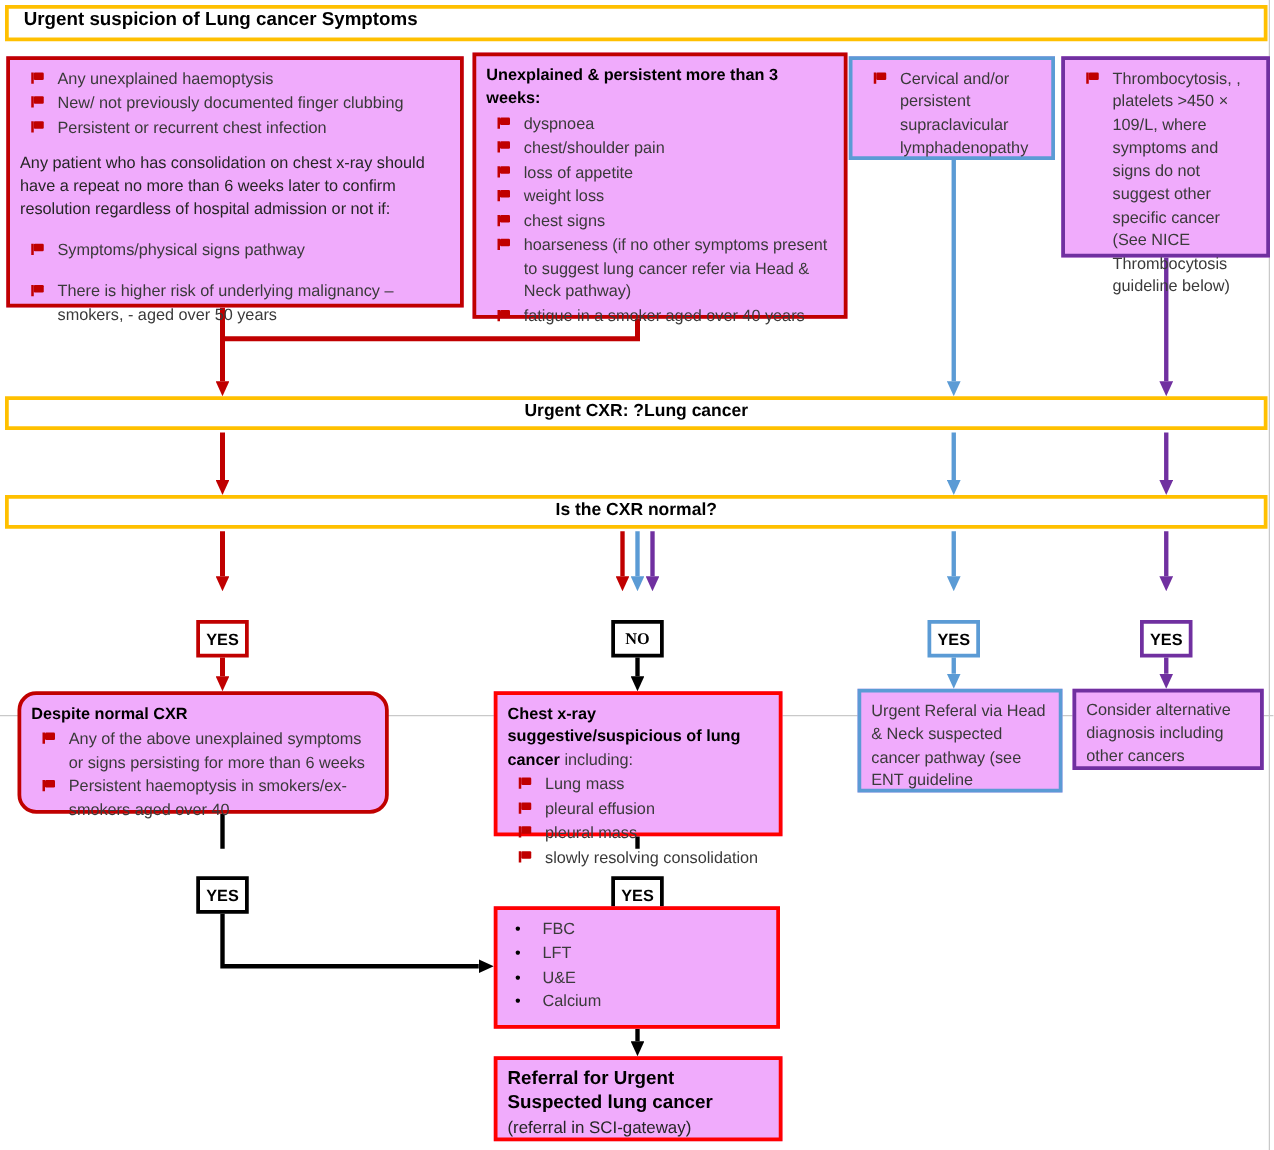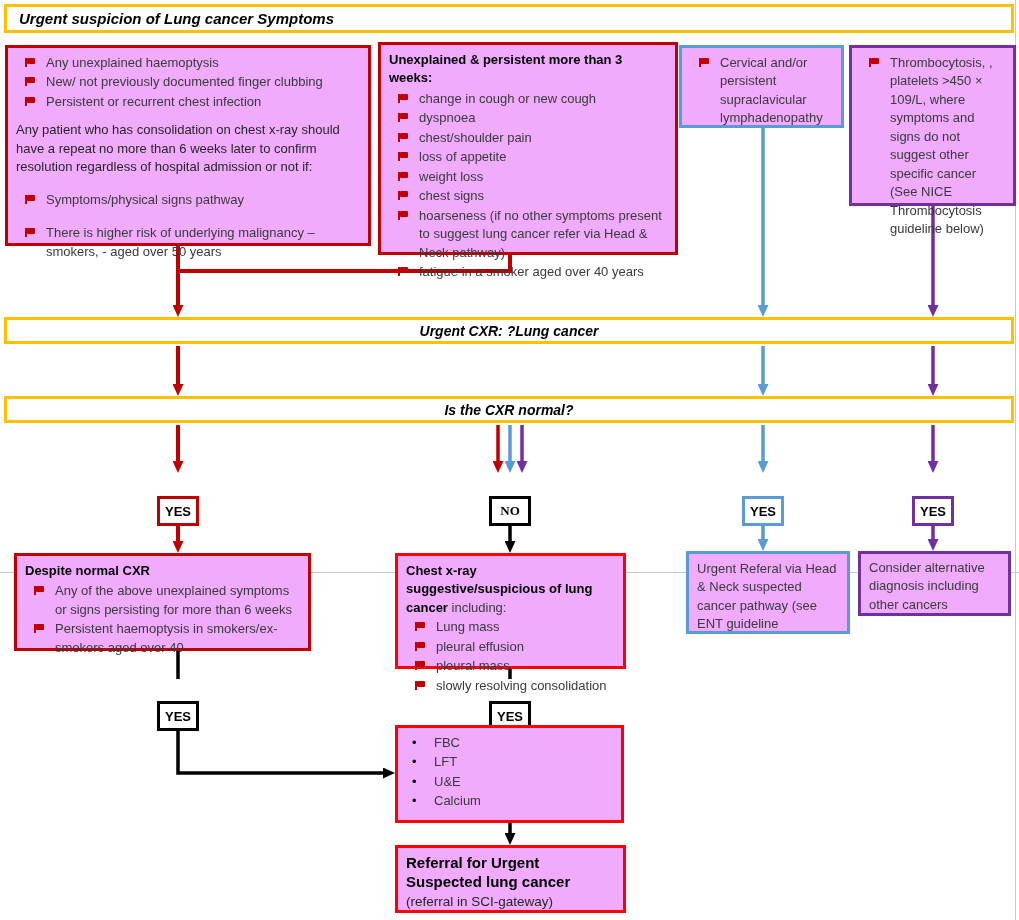--- a/index.html
+++ b/index.html
@@ -6,21 +6,21 @@
   *{box-sizing:border-box;}
   .canvas{
     position:relative;width:1019px;height:920px;background:#fff;overflow:hidden;
     font-family:"Liberation Sans",sans-serif;color:#262626;
   }
   .guide-h{position:absolute;left:0;top:572px;width:1019px;height:1px;background:#c9c9c9;}
   .guide-v{position:absolute;left:1015px;top:0;width:1px;height:920px;background:#c9c9c9;}
 
   .banner{
     position:absolute;background:#fff;border:3px solid #FFC000;
-    display:flex;align-items:center;font-weight:bold;color:#000;font-style:italic;
+    display:flex;font-weight:bold;color:#000;
   }
   .banner.title{font-size:15px;padding-left:12px;}
   .banner.mid{font-size:14px;justify-content:center;}
 
   .box{position:absolute;background:#f0abfc;font-size:13px;line-height:1.42;color:#3a3a3a;}
   .b-darkred{border:3px solid #C00000;}
   .b-red{border:3px solid #FF0000;}
   .b-blue{border:3px solid #5B9BD5;}
   .b-purple{border:3px solid #7030A0;}
   .b-black{border:3px solid #000;}
@@ -133,24 +133,20 @@
           <span class="btext">There is higher risk of underlying malignancy – smokers, - aged over 50 years</span>
         </div>
       </div>
   </div>
 
   <div class="box b-darkred pad" style="left:378px;top:42px;width:300px;height:213px;">
     <div class="box-title">Unexplained &amp; persistent more than 3 weeks:</div>
     <div>
         <div class="bullet">
           <span class="flag-ic"></span>
-          <span class="btext">change in cough or new cough</span>
-        </div>
-        <div class="bullet">
-          <span class="flag-ic"></span>
           <span class="btext">dyspnoea</span>
         </div>
         <div class="bullet">
           <span class="flag-ic"></span>
           <span class="btext">chest/shoulder pain</span>
         </div>
         <div class="bullet">
           <span class="flag-ic"></span>
           <span class="btext">loss of appetite</span>
         </div>
@@ -204,21 +200,21 @@
   <div class="decision b-black" style="left:489px;top:473px;font-family:Liberation Serif, serif;">
       <span>NO</span>
     </div>
   <div class="decision b-blue" style="left:742px;top:473px;">
       <span>YES</span>
     </div>
   <div class="decision b-purple" style="left:912px;top:473px;">
       <span>YES</span>
     </div>
 
-  <div class="box b-darkred pad" style="left:14px;top:553px;width:297px;height:98px;">
+  <div class="box b-darkred pad" style="left:14px;top:553px;width:297px;height:98px;border-radius:15px;">
     <div class="box-title">Despite normal CXR</div>
     <div>
         <div class="bullet">
           <span class="flag-ic"></span>
           <span class="btext">Any of the above unexplained symptoms or signs persisting for more than 6 weeks</span>
         </div>
         <div class="bullet">
           <span class="flag-ic"></span>
           <span class="btext">Persistent haemoptysis in smokers/ex-smokers aged over 40</span>
         </div>

